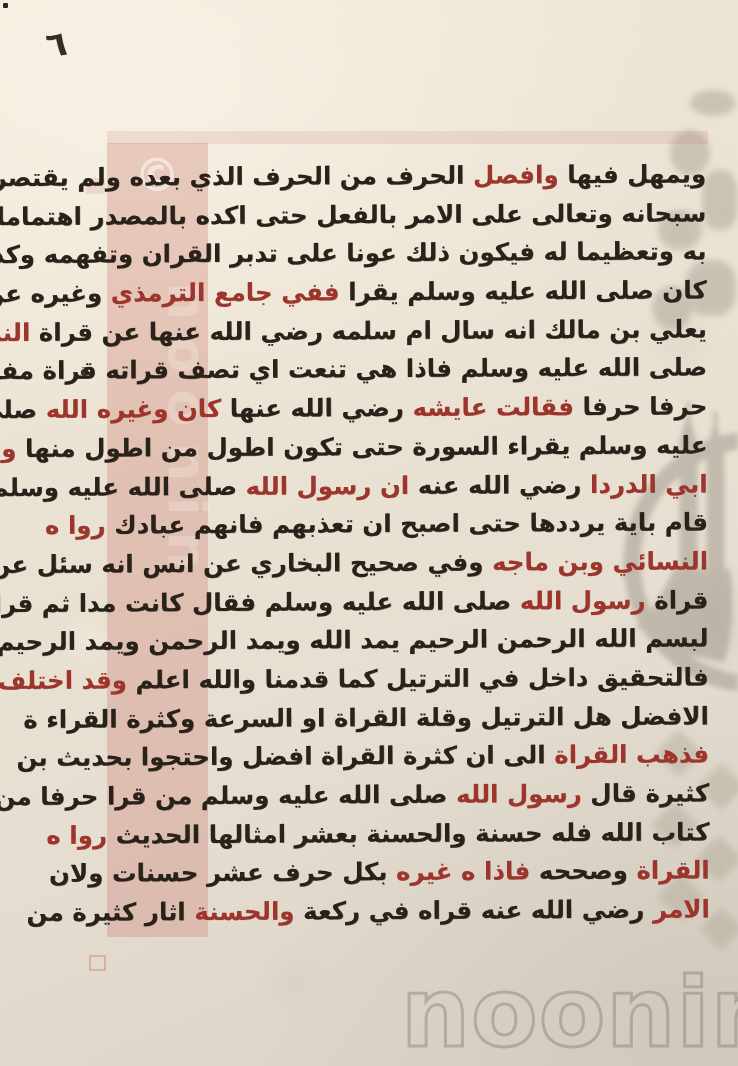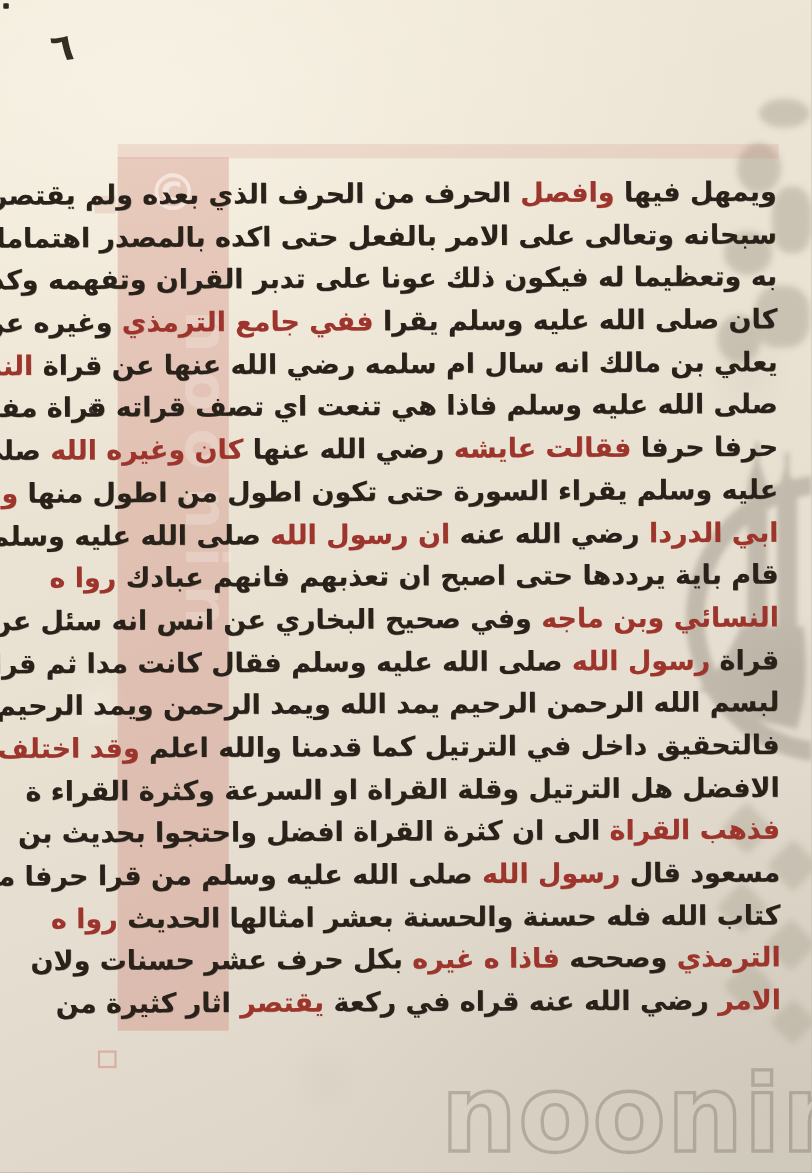--- a/index.html
+++ b/index.html
@@ -122,21 +122,21 @@
       <div class="line"><span class="blk">حرفا حرفا </span><span class="red">فقالت عايشه </span><span class="blk">رضي الله عنها </span><span class="red">كان وغيره الله </span><span class="blk">صلى الله</span></div>
       <div class="line"><span class="blk">عليه وسلم يقراء السورة حتى تكون اطول من اطول منها </span><span class="red">وعن</span></div>
       <div class="line"><span class="red">ابي الدردا </span><span class="blk">رضي الله عنه </span><span class="red">ان رسول الله </span><span class="blk">صلى الله عليه وسلم</span></div>
       <div class="line"><span class="blk">قام باية يرددها حتى اصبح ان تعذبهم فانهم عبادك </span><span class="red">روا ه</span></div>
       <div class="line"><span class="red">النسائي وبن ماجه </span><span class="blk">وفي صحيح البخاري عن انس انه سئل عن</span></div>
       <div class="line"><span class="blk">قراة </span><span class="red">رسول الله </span><span class="blk">صلى الله عليه وسلم فقال كانت مدا ثم قرا</span></div>
       <div class="line"><span class="blk">لبسم الله الرحمن الرحيم يمد الله ويمد الرحمن ويمد الرحيم</span></div>
       <div class="line"><span class="blk">فالتحقيق داخل في الترتيل كما قدمنا والله اعلم </span><span class="red">وقد اختلف في</span></div>
       <div class="line"><span class="blk">الافضل هل الترتيل وقلة القراة او السرعة وكثرة القراء ة</span></div>
       <div class="line"><span class="red">فذهب القراة  </span><span class="blk">الى ان كثرة القراة افضل واحتجوا بحديث بن</span></div>
-      <div class="line"><span class="blk">مسعود قال </span><span class="red">رسول الله </span><span class="blk">صلى الله عليه وسلم من قرا حرفا من</span></div>
+      <div class="line"><span class="blk">كثيرة قال </span><span class="red">رسول الله </span><span class="blk">صلى الله عليه وسلم من قرا حرفا من</span></div>
       <div class="line"><span class="blk">كتاب الله فله حسنة والحسنة بعشر امثالها الحديث </span><span class="red">روا ه</span></div>
-      <div class="line"><span class="red">الترمذي </span><span class="blk">وصححه </span><span class="red">فاذا ه غيره </span><span class="blk">بكل حرف عشر حسنات ولان</span></div>
-      <div class="line"><span class="red">الامر </span><span class="blk">رضي الله عنه قراه في ركعة </span><span class="red">يقتصر </span><span class="blk">اثار كثيرة من</span></div>
+      <div class="line"><span class="red">القراة </span><span class="blk">وصححه </span><span class="red">فاذا ه غيره </span><span class="blk">بكل حرف عشر حسنات ولان</span></div>
+      <div class="line"><span class="red">الامر </span><span class="blk">رضي الله عنه قراه في ركعة </span><span class="red">والحسنة </span><span class="blk">اثار كثيرة من</span></div>
     </div>
 
   <div class="noonin" data-text="noonin">noonin</div>
 
 </div>
 
 </body></html>

